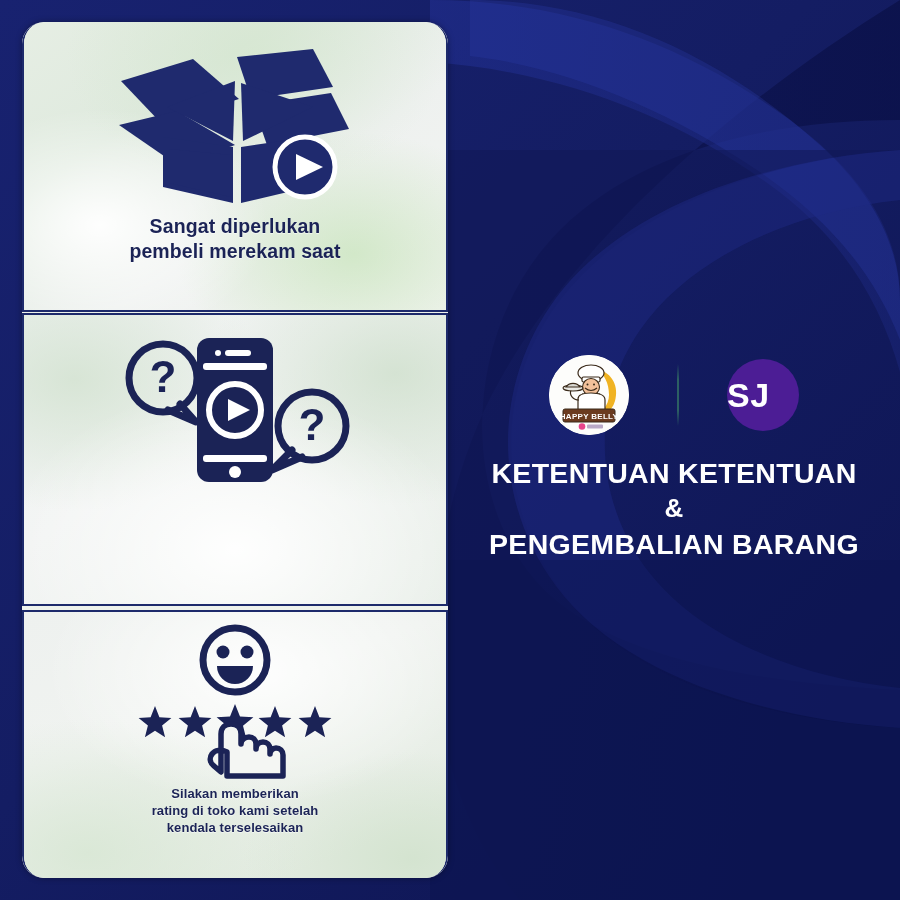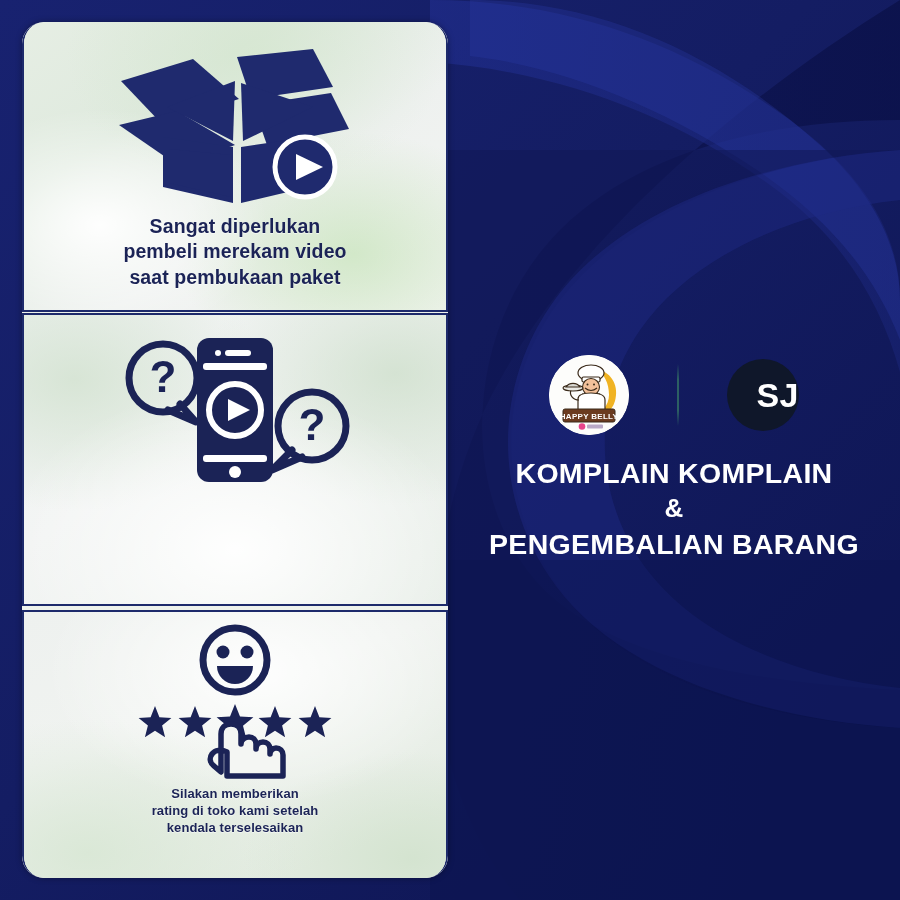--- a/index.html
+++ b/index.html
@@ -79,22 +79,22 @@
   }
   #brand-divider {
     width:2px; height:62px;
     background:linear-gradient(to bottom, rgba(40,90,90,0), #2c5f63 25%, #2c5f63 75%, rgba(40,90,90,0));
     margin:0 32px;
     flex:0 0 auto;
   }
   #sj-logo {
     width:72px; height:72px;
     border-radius:50%;
-    background:#0f172a;
-    display:flex; align-items:center; justify-content:flex-end;
+    background:#4c1d95;
+    display:flex; align-items:center; justify-content:flex-start;
     flex:0 0 auto;
   }
   #sj-logo span {
     color:#ffffff;
     font-weight:bold;
     font-size:34px;
     letter-spacing:.5px;
     line-height:1;
   }
   #headline {
@@ -203,22 +203,21 @@
 
           <g>
             <circle cx="188" cy="130" r="30" fill="#1f2a6e"></circle>
             <circle cx="188" cy="130" r="30" fill="none" stroke="#ffffff" stroke-width="5"></circle>
             <path d="M179,117 L206,130 L179,143 Z" fill="#ffffff"></path>
           </g>
         </svg>
       </div>
       <div class="caption" style="font-size:19.5px;margin-top:6px;">
         <div>Sangat diperlukan</div>
-        <div>pembeli merekam video</div>
-        <div>saat pembukaan paket</div>
+        <div>pembeli merekam saat</div>
       </div>
     </div>
   </div>
 
   <div class="panel" id="panel-2">
     <svg class="panel-bg" viewBox="0 0 422 293" preserveAspectRatio="none">
       <defs>
         <linearGradient id="p2g" x1="0" y1="0" x2="1" y2="1">
           <stop offset="0%" stop-color="#eef2f0"></stop>
           <stop offset="40%" stop-color="#f2f4f3"></stop>
@@ -386,17 +385,17 @@
     </div>
 
     <div id="brand-divider"></div>
 
     <div id="sj-logo">
       <span>SJ</span>
     </div>
   </div>
 
   <div id="headline">
-    <div>KOMPLAIN KOMPLAIN</div>
+    <div>KETENTUAN KETENTUAN</div>
     <div class="l2">&amp;</div>
     <div>PENGEMBALIAN BARANG</div>
   </div>
 </div>
 
 </body></html>

